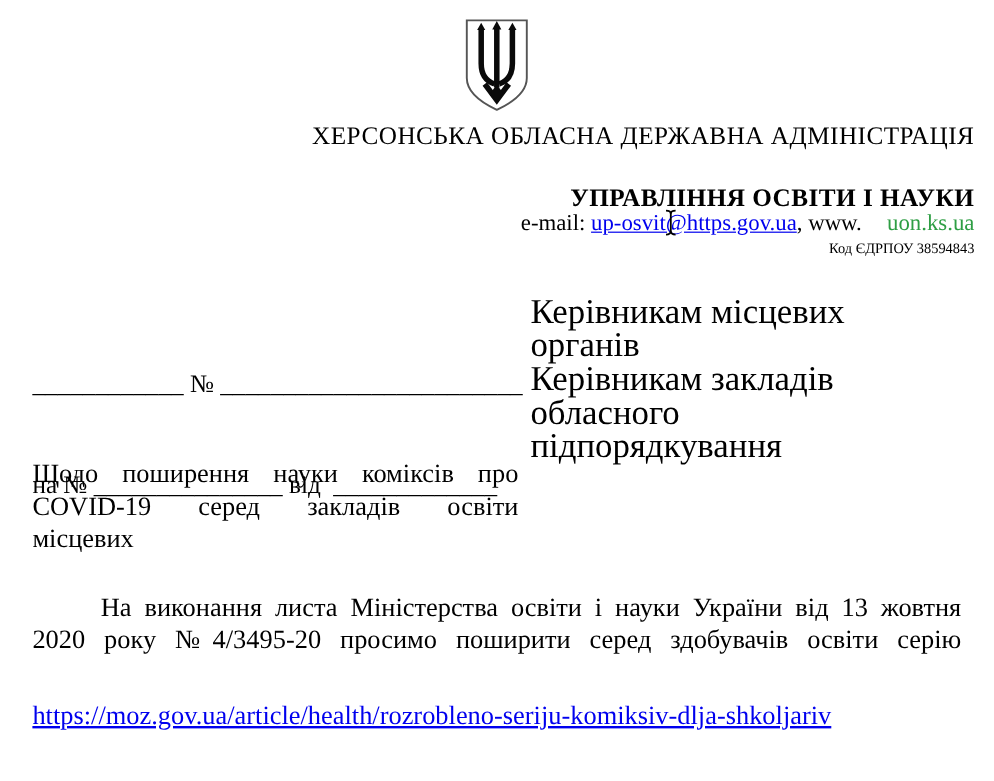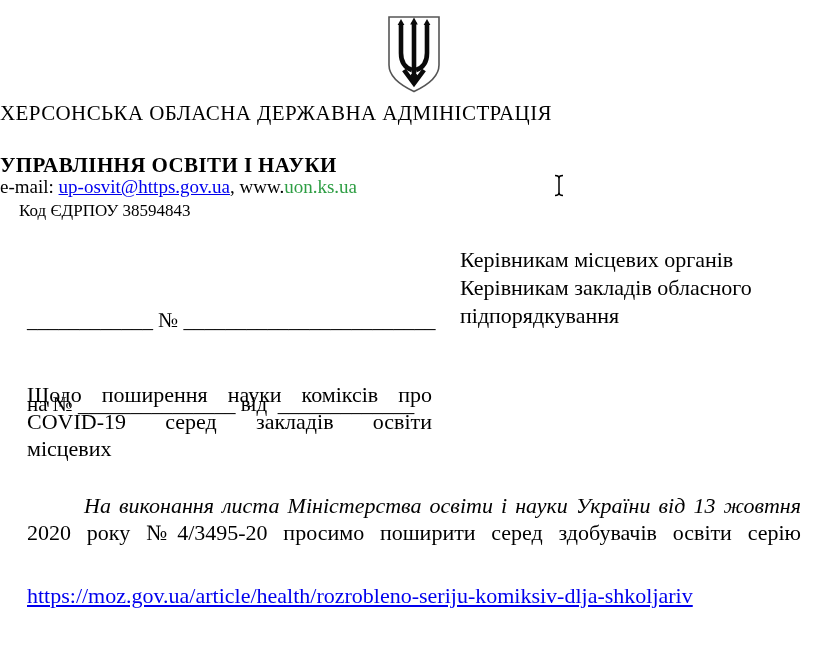--- a/index.html
+++ b/index.html
@@ -11,47 +11,47 @@
   body{
     width:828px;height:651px;
     background:#ffffff;
     font-family:"Liberation Serif","DejaVu Serif",serif;
     color:var(--ink);
     position:relative;
     overflow:hidden;
   }
   .page{position:absolute;inset:0;}
   .emblem{position:absolute;left:382px;top:15px;width:64px;height:79px;}
-  .center-line{position:absolute;left:0;right:4px;text-align:left;line-height:1.15;}
+  .center-line{position:absolute;left:0;right:16px;text-align:right;line-height:1.15;}
   .org{top:101px;font-size:21px;letter-spacing:0.4px;}
   .dept{top:125px;font-size:21px;font-weight:bold;letter-spacing:0.4px;margin-top:28px;}
   .addr{top:152px;font-size:19px;}
   .contact{top:176px;font-size:19px;}
-  .kod{top:201px;font-size:17px;padding-left:19px;}
+  .kod{top:201px;font-size:12px;padding-left:19px;}
   a{cursor:pointer;}
   .email-link{color:var(--link-blue);text-decoration:underline;}
-  .site-link{color:var(--site-green);text-decoration:none;}
+  .site-link{color:var(--site-green);text-decoration:none;margin-left:21px;}
   .ref{
     position:absolute;left:27px;top:250px;width:405px;
     font-size:21px;line-height:28px;white-space:pre;
   }
   .addressee{
-    position:absolute;left:460px;top:246px;width:330px;
-    font-size:22px;line-height:28px;
+    position:absolute;left:442px;top:246px;width:330px;
+    font-size:29px;line-height:28px;
   }
   .subject{
     position:absolute;left:27px;top:381px;width:405px;
     font-size:22px;line-height:27px;
   }
   .bodytext{
     position:absolute;left:27px;top:492px;width:774px;
     font-size:22px;line-height:27px;
   }
   .jline{text-align:justify;text-align-last:justify;}
-  .indent{padding-left:57px;font-style:italic;}
+  .indent{padding-left:57px;}
   .big-link{color:var(--link-blue);text-decoration:underline;display:inline-block;margin-top:36px;}
   .ibeam{position:absolute;left:553px;top:174px;width:12px;height:23px;}
 </style>
 </head>
 <body>
 
 <div class="page">
 
   <div class="emblem">
     <svg width="64" height="79" viewBox="0 0 64 79">

